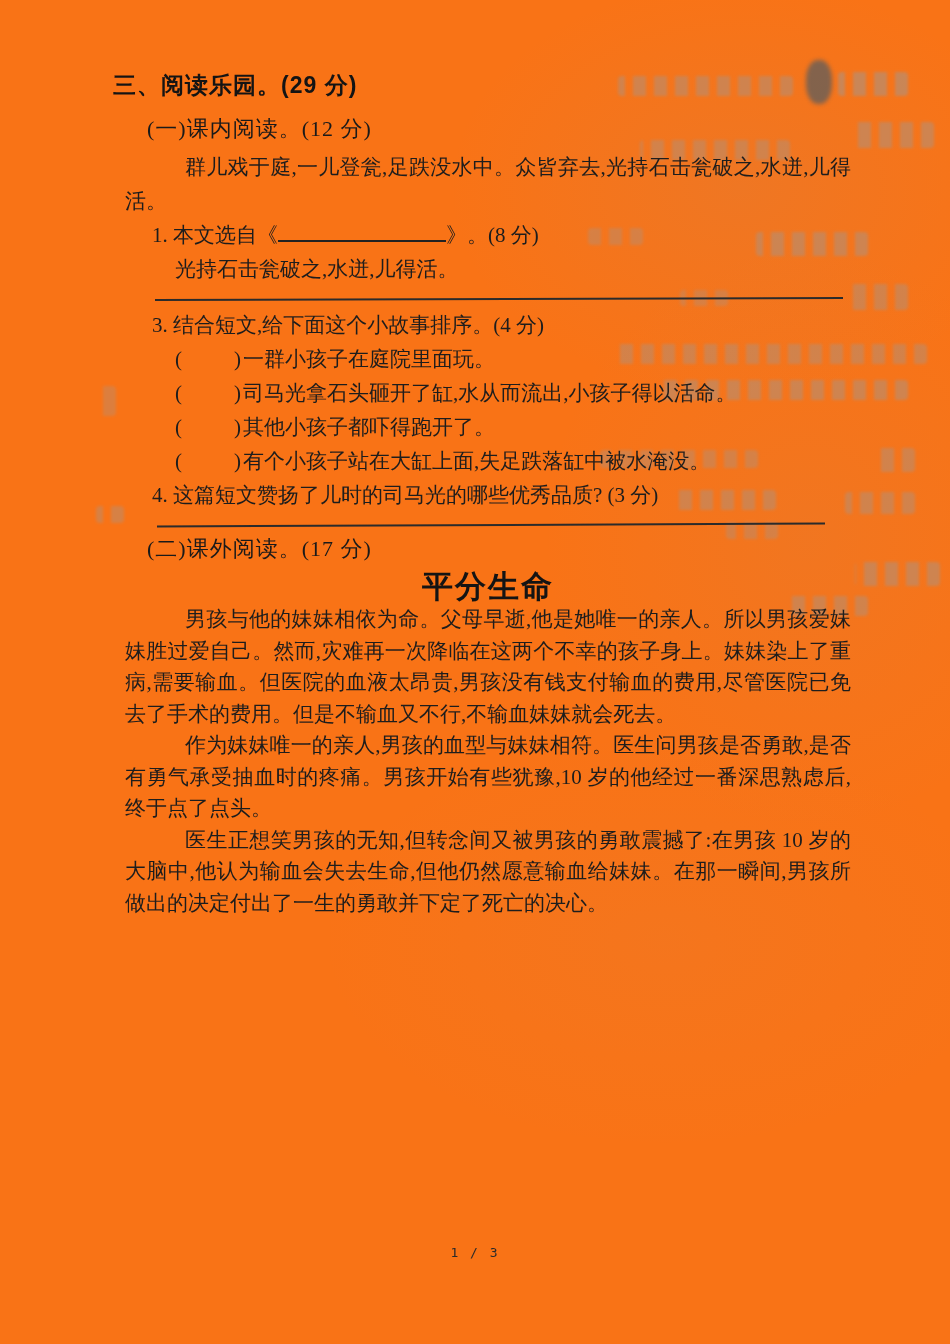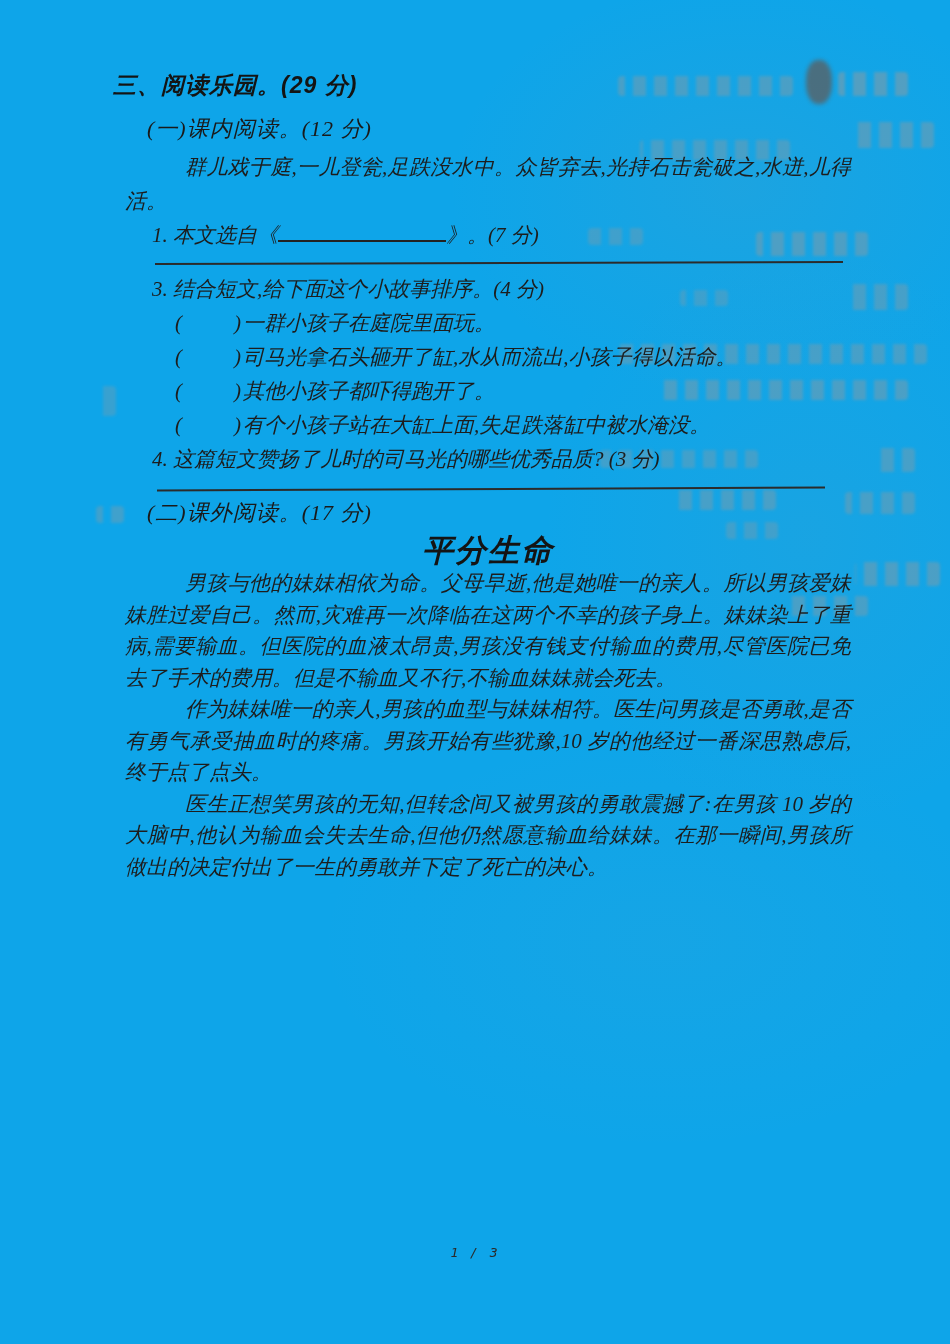--- a/index.html
+++ b/index.html
@@ -1,23 +1,22 @@
 <!DOCTYPE html>
 <html><head>
 <meta charset="utf-8">
 <style>
   html,body{margin:0;padding:0;}
   .page{
     position:relative;
     width:950px;height:1344px;
-    background:#0ea5e9;
+    background:#f97316;
     overflow:hidden;
     font-family:"Liberation Serif","DejaVu Serif",serif;
     color:#1d1d1d;
-    font-style:italic;
   }
   
   .page::before{
     content:"";position:absolute;inset:0;pointer-events:none;
     background:
       radial-gradient(420px 300px at 78% 14%, rgba(150,150,150,0.10), transparent 70%),
       radial-gradient(380px 420px at 85% 40%, rgba(150,150,150,0.08), transparent 70%),
       radial-gradient(500px 300px at 70% 70%, rgba(160,160,160,0.05), transparent 70%);
   }
   .doc{
@@ -109,24 +108,25 @@
 
   <div class="doc">
 
     <h1 class="section-heading">三、阅读乐园。(29 分)</h1>
 
     <h2 class="part-heading">(一)课内阅读。(12 分)</h2>
 
     <p class="passage">群儿戏于庭,一儿登瓮,足跌没水中。众皆弃去,光持石击瓮破之,水迸,儿得活。</p>
 
     <div class="q-line">
-      <span>1. 本文选自《</span><span class="blank"></span><span>》。(7 分)</span>
+      <span>1. 本文选自《</span><span class="blank"></span><span>》。(8 分)</span>
     </div>
 
 
+    <div class="q-sentence">光持石击瓮破之,水迸,儿得活。</div>
 
     <div class="divider"></div>
 
     <div class="q-line">3. 结合短文,给下面这个小故事排序。(4 分)</div>
 
     <div class="seq-row">
       <span>(</span><span class="bracket-gap"></span><span>)</span><span class="seq-text">一群小孩子在庭院里面玩。</span>
     </div>
     <div class="seq-row">
       <span>(</span><span class="bracket-gap"></span><span>)</span><span class="seq-text">司马光拿石头砸开了缸,水从而流出,小孩子得以活命。</span>

